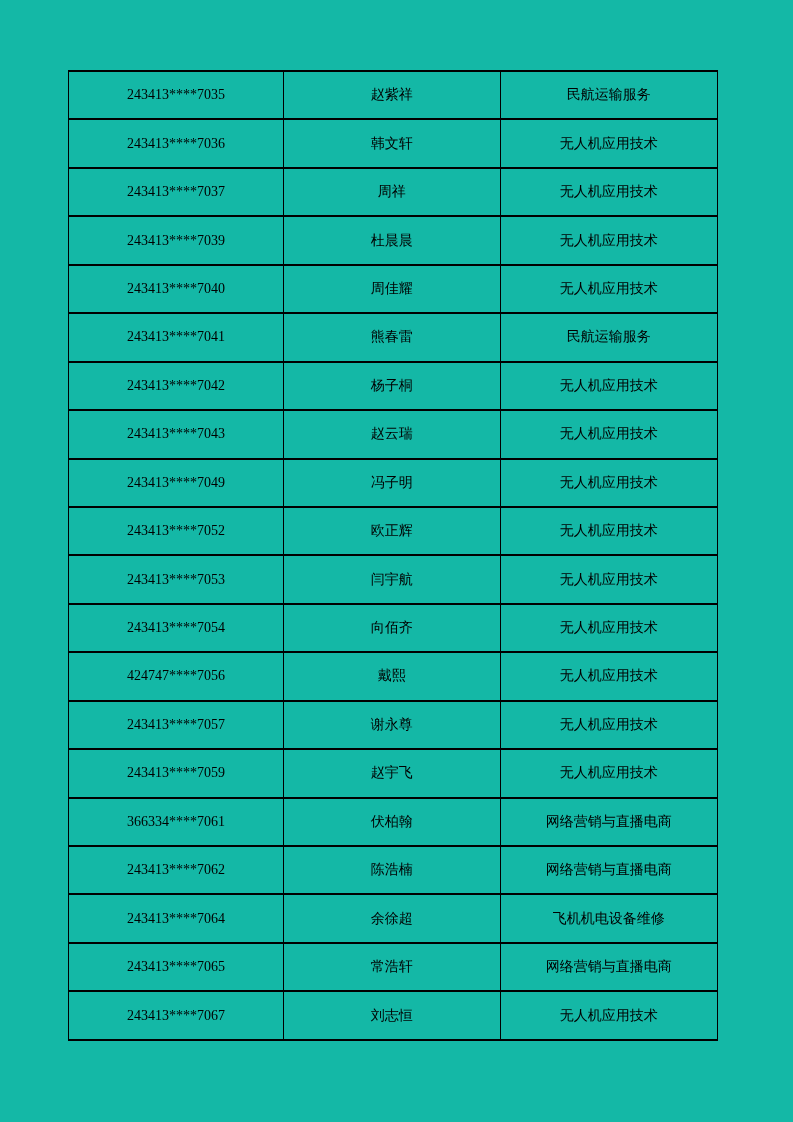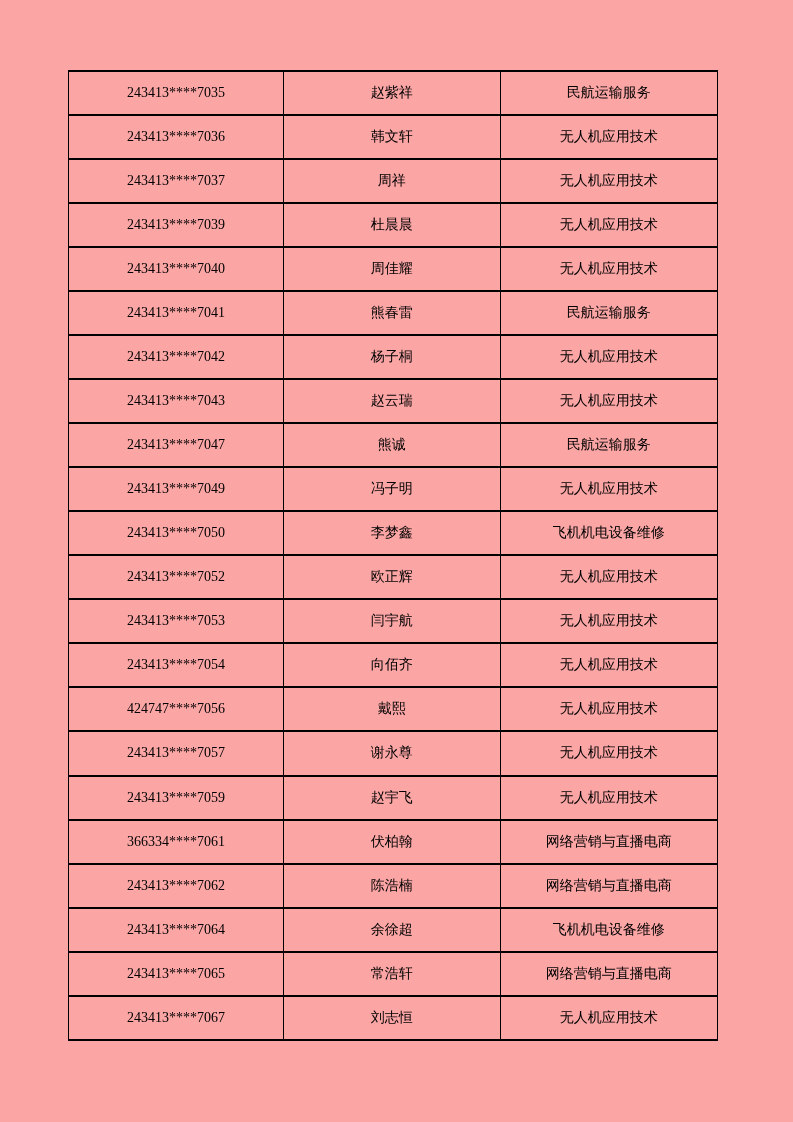--- a/index.html
+++ b/index.html
@@ -4,21 +4,21 @@
 <style>
   html, body {
     margin: 0;
     padding: 0;
     background: #ffffff;
   }
   .page {
     position: relative;
     width: 793px;
     height: 1122px;
-    background: #fca5a5;
+    background: #14b8a6;
     overflow: hidden;
   }
   table.student-table {
     position: absolute;
     left: 68px;
     top: 70px;
     width: 650px;
     height: 971px;
     border-collapse: collapse;
     table-layout: fixed;
@@ -89,33 +89,23 @@
           <td>243413****7042</td>
           <td>杨子桐</td>
           <td>无人机应用技术</td>
         </tr>
         <tr>
           <td>243413****7043</td>
           <td>赵云瑞</td>
           <td>无人机应用技术</td>
         </tr>
         <tr>
-          <td>243413****7047</td>
-          <td>熊诚</td>
-          <td>民航运输服务</td>
-        </tr>
-        <tr>
           <td>243413****7049</td>
           <td>冯子明</td>
           <td>无人机应用技术</td>
-        </tr>
-        <tr>
-          <td>243413****7050</td>
-          <td>李梦鑫</td>
-          <td>飞机机电设备维修</td>
         </tr>
         <tr>
           <td>243413****7052</td>
           <td>欧正辉</td>
           <td>无人机应用技术</td>
         </tr>
         <tr>
           <td>243413****7053</td>
           <td>闫宇航</td>
           <td>无人机应用技术</td>

